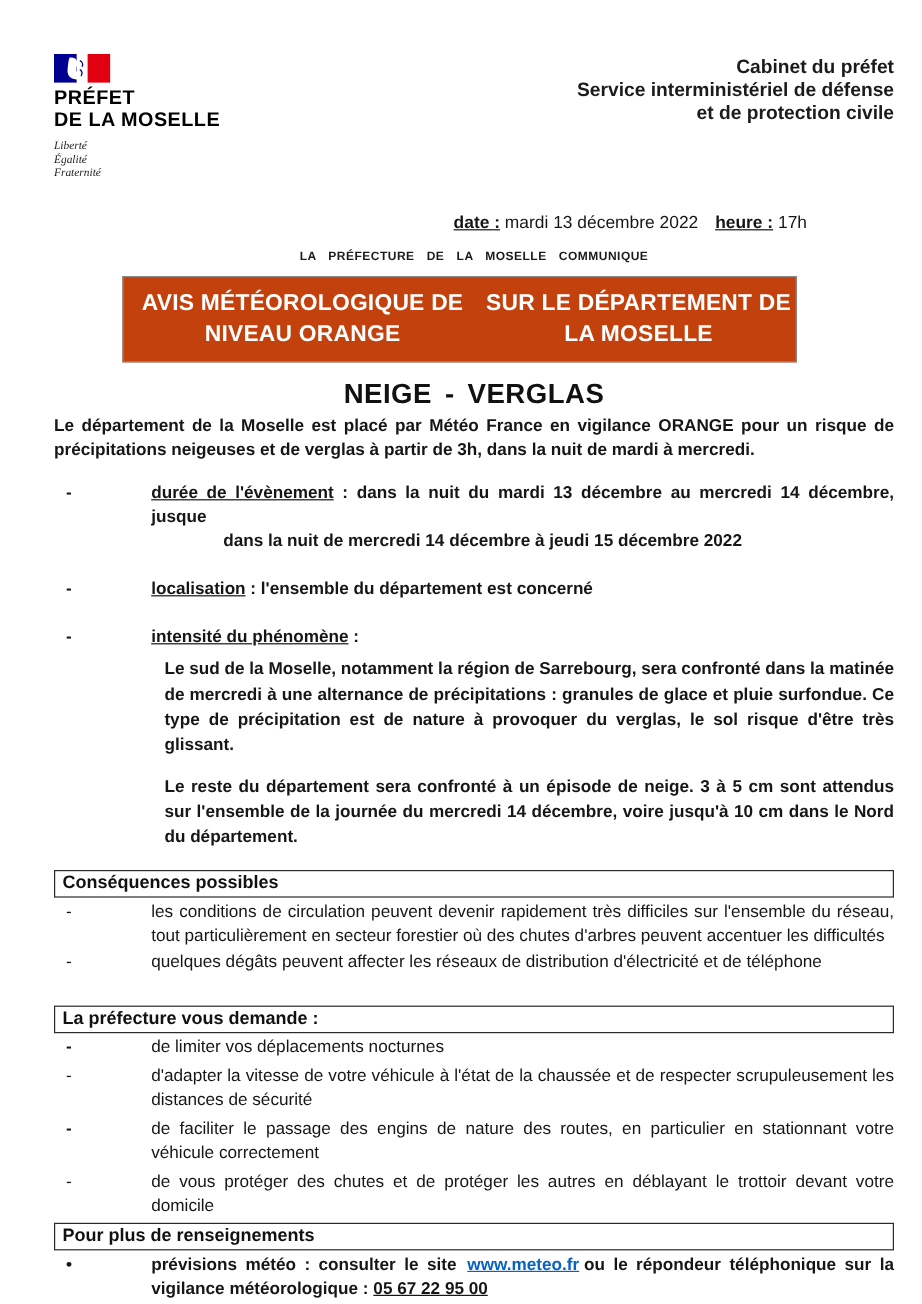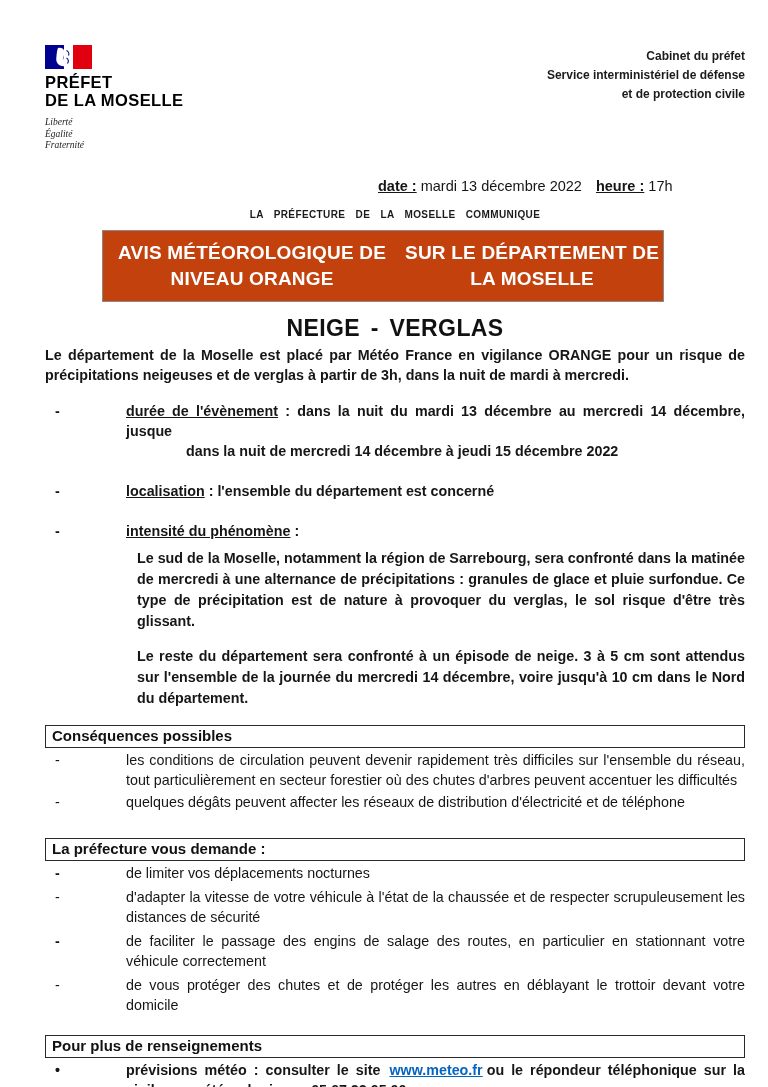--- a/index.html
+++ b/index.html
@@ -12,21 +12,21 @@
   }
   .page{position:relative;width:768px;height:1087px;overflow:hidden;}
   .content{position:absolute;left:45px;top:45px;width:700px;}
 
   
   .top{display:flex;justify-content:space-between;align-items:flex-start;}
   .logo{width:170px;line-height:1;}
   .flag{display:block;margin-bottom:4px;}
   .logo-t1,.logo-t2{font-weight:bold;font-size:16.5px;letter-spacing:.4px;line-height:18px;color:#000;}
   .motto{margin-top:8px;font-family:"Liberation Serif", serif;font-style:italic;font-size:9.5px;line-height:11.5px;color:#222;}
-  .hdr-right{text-align:right;font-weight:bold;font-size:12px;line-height:19px;padding-top:2px;color:#1b1b1b;}
+  .hdr-right{text-align:right;font-weight:bold;font-size:16px;line-height:19px;padding-top:2px;color:#1b1b1b;}
 
   
   .date-line{margin-top:26px;margin-left:333px;font-size:14.5px;white-space:nowrap;}
   .date-line .lbl{font-weight:bold;text-decoration:underline;}
   .date-line .gap{display:inline-block;width:10px;}
 
   
   .communique{margin-top:15px;text-align:center;font-weight:bold;font-size:10px;letter-spacing:.4px;word-spacing:7px;color:#1b1b1b;}
 
   
@@ -38,21 +38,21 @@
   }
 
   
   .subtitle{margin-top:13px;text-align:center;font-weight:bold;font-size:23px;letter-spacing:.4px;word-spacing:4px;color:#111;}
 
   
   .sec-box{border:1px solid #2a2a2a;padding:1px 6px 2px;font-weight:bold;font-size:15px;line-height:18px;color:#111;background:#fff;}
   .mt-s1{margin-top:8px;}
   .mt-cons{margin-top:16px;}
   .mt-dem{margin-top:26px;}
-  .mt-rens{margin-top:20px;}
+  .mt-rens{margin-top:4px;}
 
   
   .para{font-size:14.3px;line-height:20px;text-align:justify;}
   .bold{font-weight:bold;}
   .intro{margin-top:3px;}
   .u{text-decoration:underline;}
 
   .item{display:flex;font-size:14.3px;line-height:20px;}
   .marker{flex:0 0 33px;box-sizing:border-box;padding-left:10px;}
   .ibody{flex:1;text-align:justify;margin-left:48px;}
@@ -160,21 +160,21 @@
     <div class="item mt2">
       <span class="marker bold">-</span>
       <div class="ibody">de limiter vos déplacements nocturnes</div>
     </div>
     <div class="item mt4">
       <span class="marker">-</span>
       <div class="ibody">d'adapter la vitesse de votre véhicule à l'état de la chaussée et de respecter scrupuleusement les distances de sécurité</div>
     </div>
     <div class="item mt4">
       <span class="marker bold">-</span>
-      <div class="ibody">de faciliter le passage des engins de salage des routes, en particulier en stationnant votre véhicule correctement</div>
+      <div class="ibody">de faciliter le passage des engins de nature des routes, en particulier en stationnant votre véhicule correctement</div>
     </div>
     <div class="item mt4">
       <span class="marker">-</span>
       <div class="ibody">de vous protéger des chutes et de protéger les autres en déblayant le trottoir devant votre domicile</div>
     </div>
 
     <div class="sec-box mt-rens">
       <span>Pour plus de renseignements</span>
     </div>
     <div class="item bold mt2">

